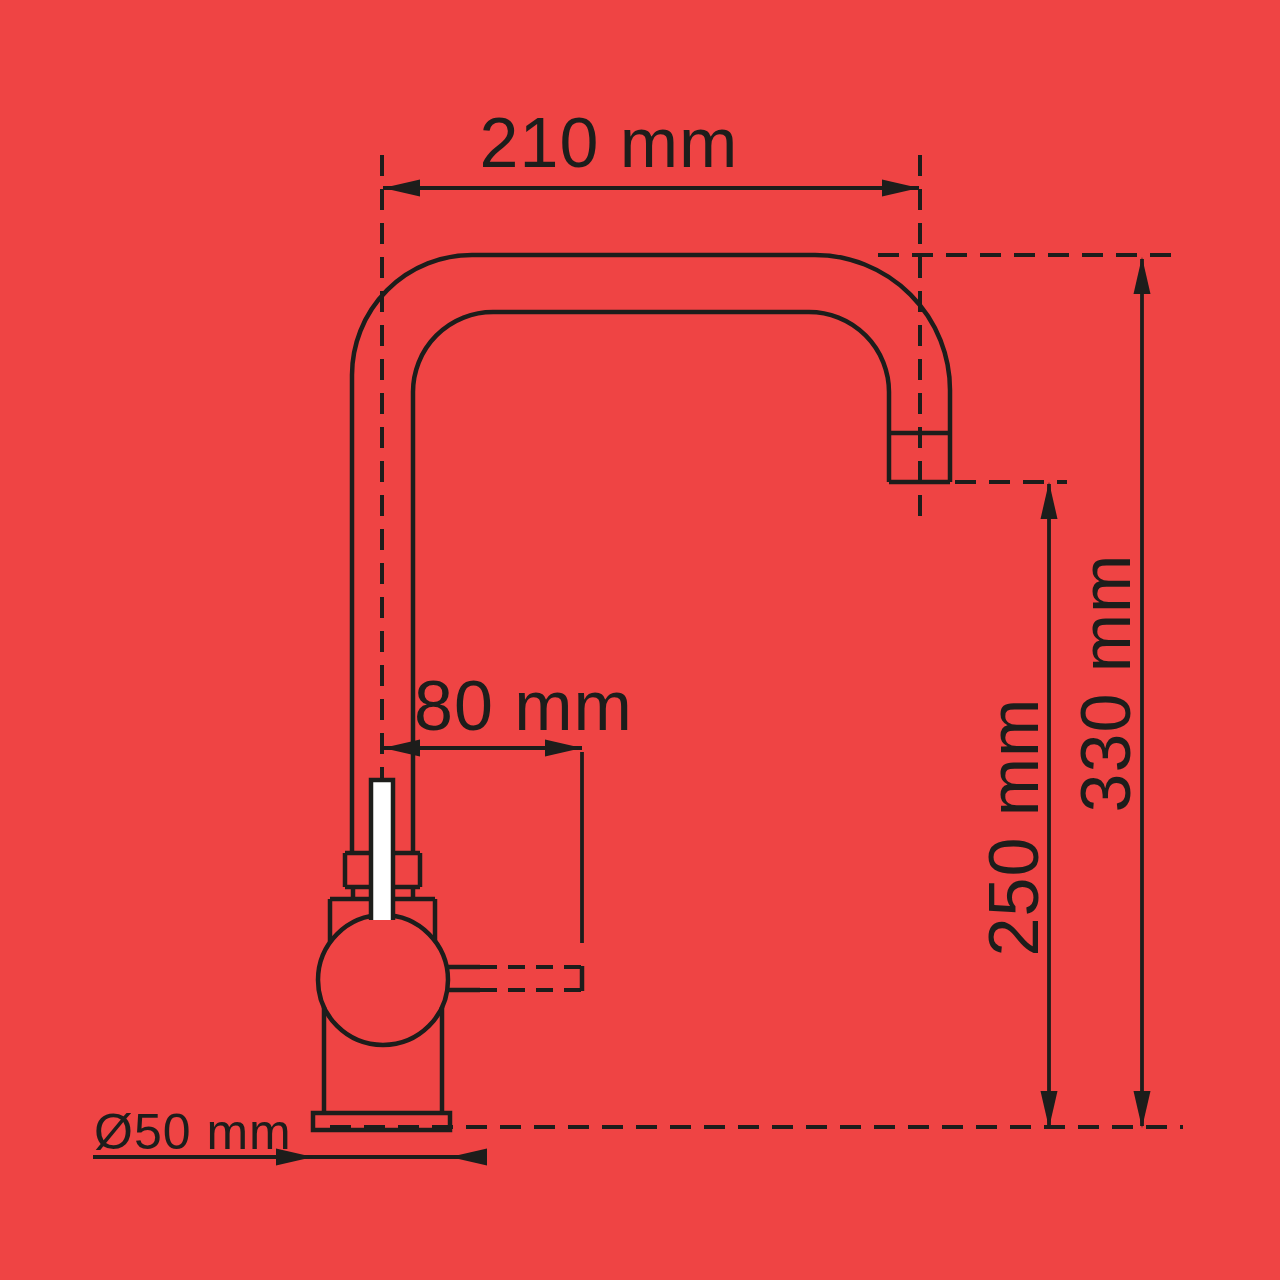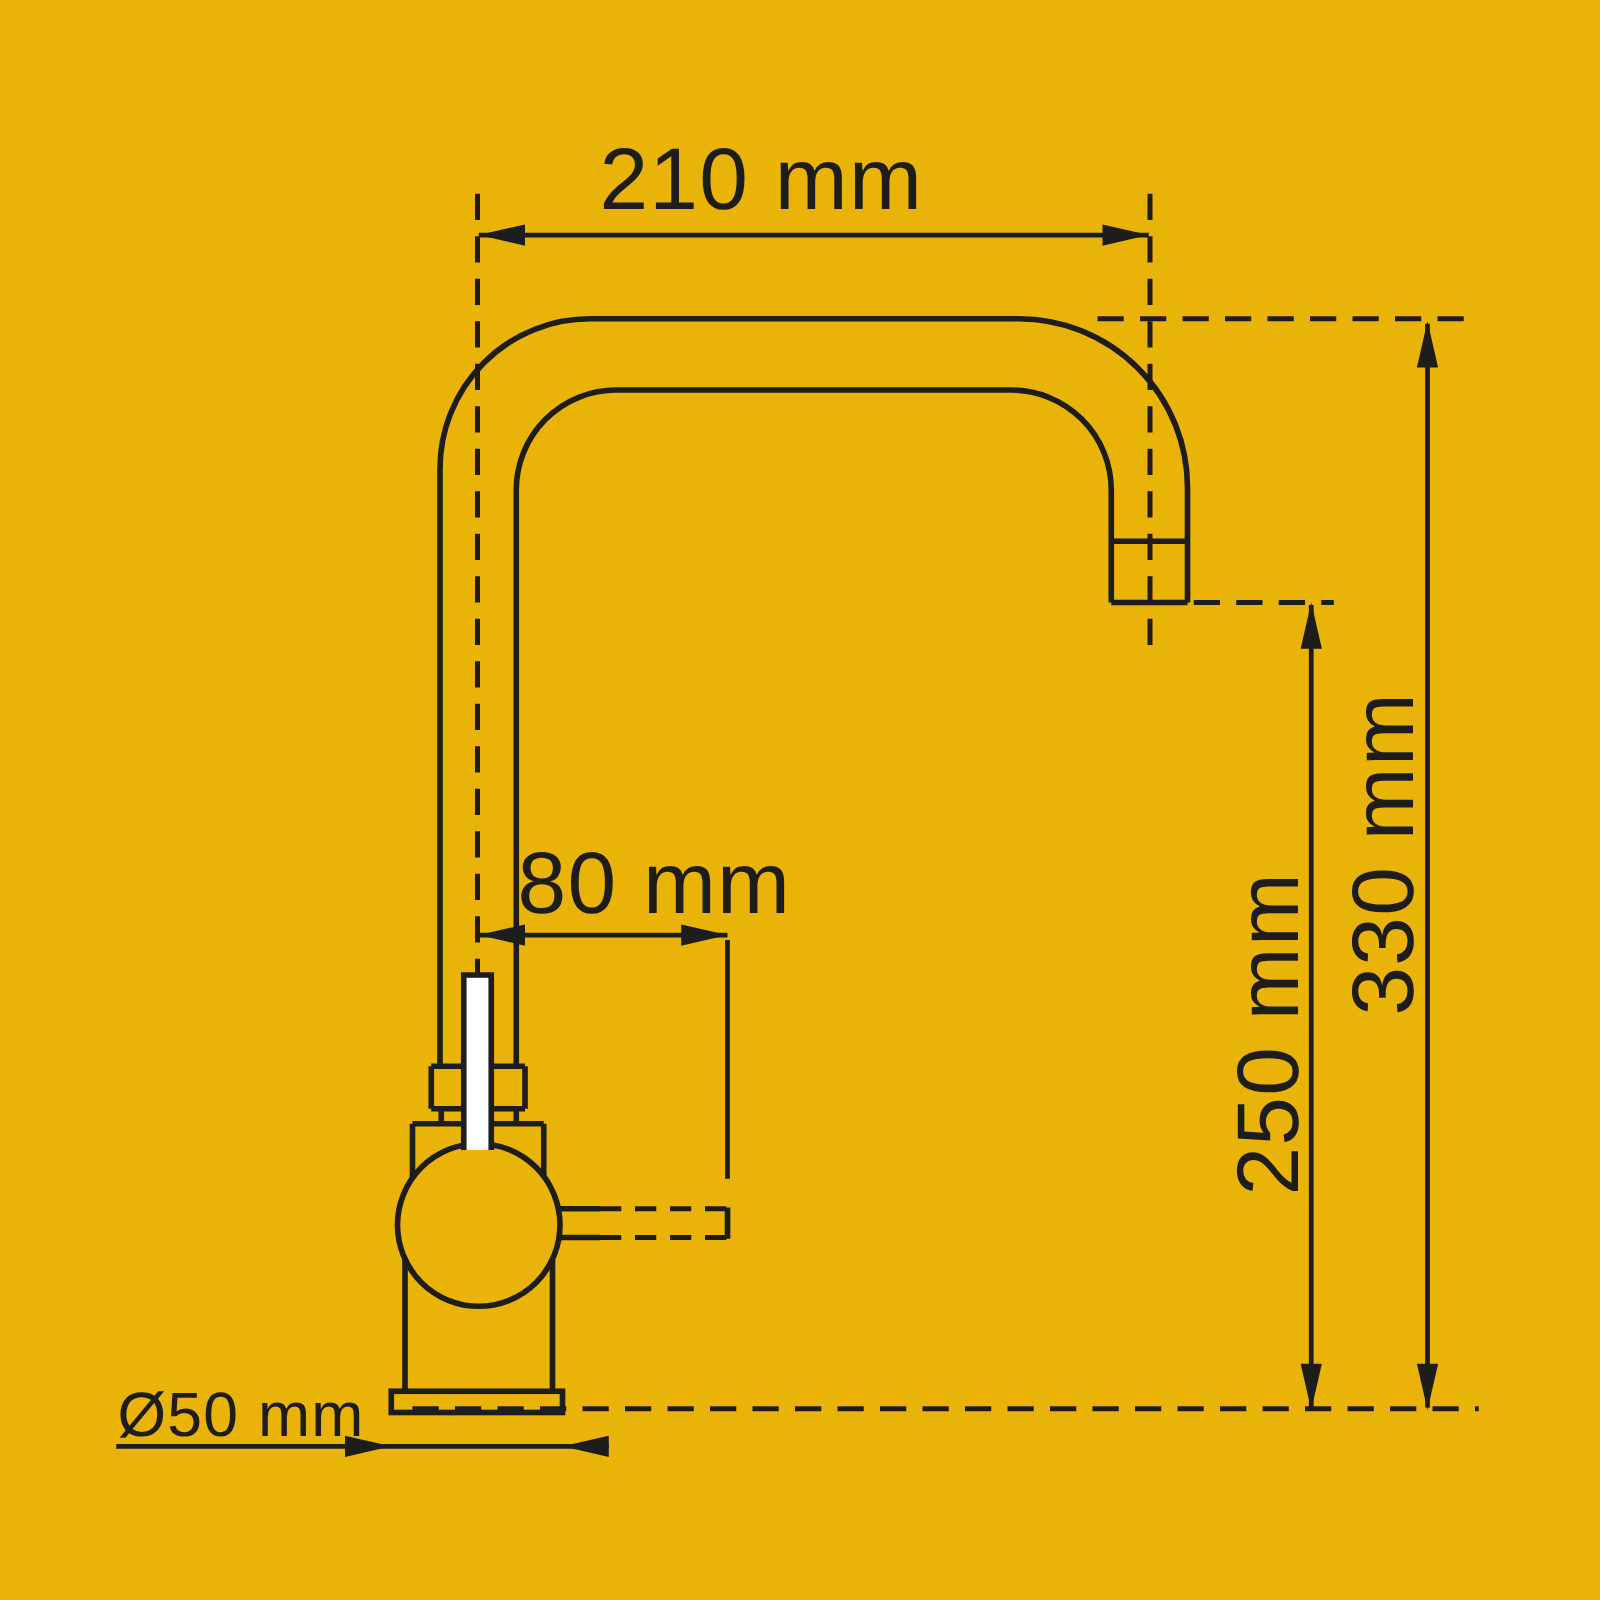--- a/index.html
+++ b/index.html
@@ -4,21 +4,21 @@
 <style>
   html, body {
     margin: 0;
     padding: 0;
     background: #ffffff;
   }
   .stage {
     position: relative;
     width: 1280px;
     height: 1280px;
-    background: #eab308;
+    background: #ef4444;
     font-family: "Liberation Sans", sans-serif;
   }
   svg { display: block; }
   .outline {
     fill: none;
     stroke: #1d1d1b;
     stroke-width: 4.5;
     stroke-linejoin: miter;
     stroke-linecap: butt;
   }

